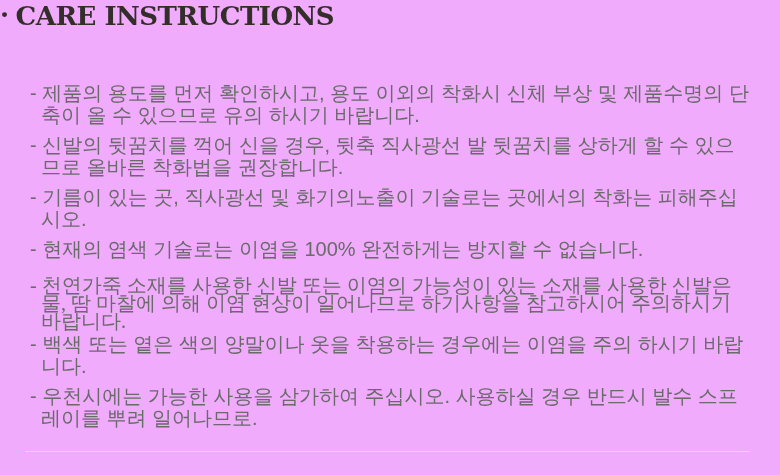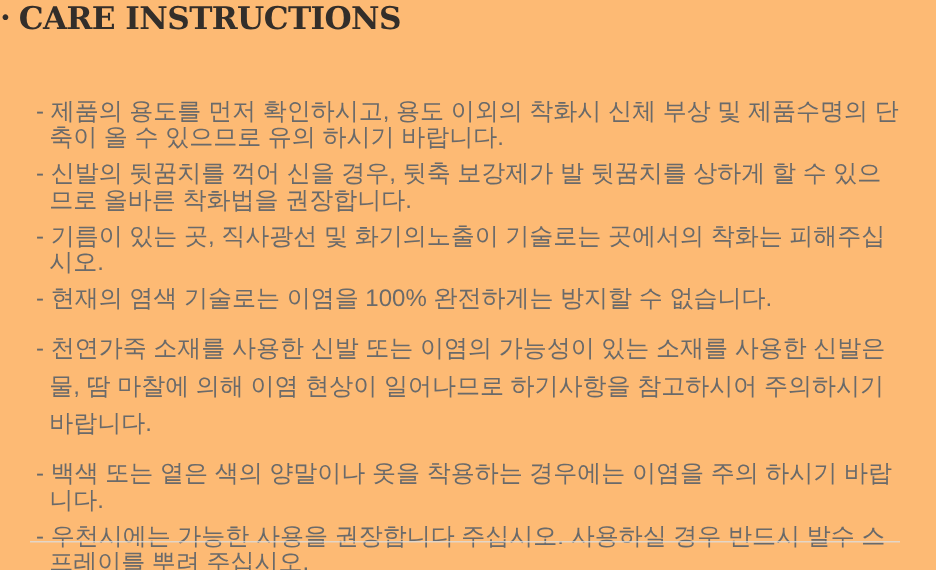--- a/index.html
+++ b/index.html
@@ -4,21 +4,21 @@
 <style>
   html, body {
     margin: 0;
     padding: 0;
     background: #ffffff;
   }
   .page {
     position: relative;
     width: 780px;
     height: 475px;
-    background: #fdba74;
+    background: #f0abfc;
     overflow: hidden;
     font-family: "Liberation Sans", "DejaVu Sans", sans-serif;
   }
   .heading {
     margin: 0;
     padding: 2px 0 0 0;
     font-family: "DejaVu Serif", "Liberation Serif", serif;
     font-weight: bold;
     font-size: 26px;
     line-height: 28px;
@@ -39,22 +39,23 @@
   }
   .care-item {
     margin: 0 0 8px 0;
     line-height: 22px;
     text-indent: -11px;
     padding-left: 11px;
     max-width: 722px;
   }
   .care-item.loose {
     margin-top: 16px;
-    margin-bottom: 15px;
-    line-height: 31px;
+    margin-bottom: 3px;
+    line-height: 18px;
+    font-family: Liberation Serif, serif;
   }
   .divider {
     position: absolute;
     left: 25px;
     top: 451px;
     width: 725px;
     height: 1px;
     background: #dcdcdc;
   }
 </style>
@@ -62,23 +63,23 @@
 <body>
 
 <div class="page">
 
   <h1 class="heading">
     <span class="bullet">·</span><span>CARE INSTRUCTIONS</span>
   </h1>
 
   <div class="care-list">
     <p class="care-item">- 제품의 용도를 먼저 확인하시고, 용도 이외의 착화시 신체 부상 및 제품수명의 단축이 올 수 있으므로 유의 하시기 바랍니다.</p>
-    <p class="care-item">- 신발의 뒷꿈치를 꺽어 신을 경우, 뒷축 보강제가 발 뒷꿈치를 상하게 할 수 있으므로 올바른 착화법을 권장합니다.</p>
+    <p class="care-item">- 신발의 뒷꿈치를 꺽어 신을 경우, 뒷축 직사광선 발 뒷꿈치를 상하게 할 수 있으므로 올바른 착화법을 권장합니다.</p>
     <p class="care-item">- 기름이 있는 곳, 직사광선 및 화기의노출이 기술로는 곳에서의 착화는 피해주십시오.</p>
     <p class="care-item">- 현재의 염색 기술로는 이염을 100% 완전하게는 방지할 수 없습니다.</p>
     <p class="care-item loose">- 천연가죽 소재를 사용한 신발 또는 이염의 가능성이 있는 소재를 사용한 신발은 물, 땀 마찰에 의해 이염 현상이 일어나므로 하기사항을 참고하시어 주의하시기 바랍니다.</p>
     <p class="care-item">- 백색 또는 옅은 색의 양말이나 옷을 착용하는 경우에는 이염을 주의 하시기 바랍니다.</p>
-    <p class="care-item">- 우천시에는 가능한 사용을 권장합니다 주십시오. 사용하실 경우 반드시 발수 스프레이를 뿌려 주십시오.</p>
+    <p class="care-item">- 우천시에는 가능한 사용을 삼가하여 주십시오. 사용하실 경우 반드시 발수 스프레이를 뿌려 일어나므로.</p>
   </div>
 
   <div class="divider"></div>
 
 </div>
 
 </body></html>

